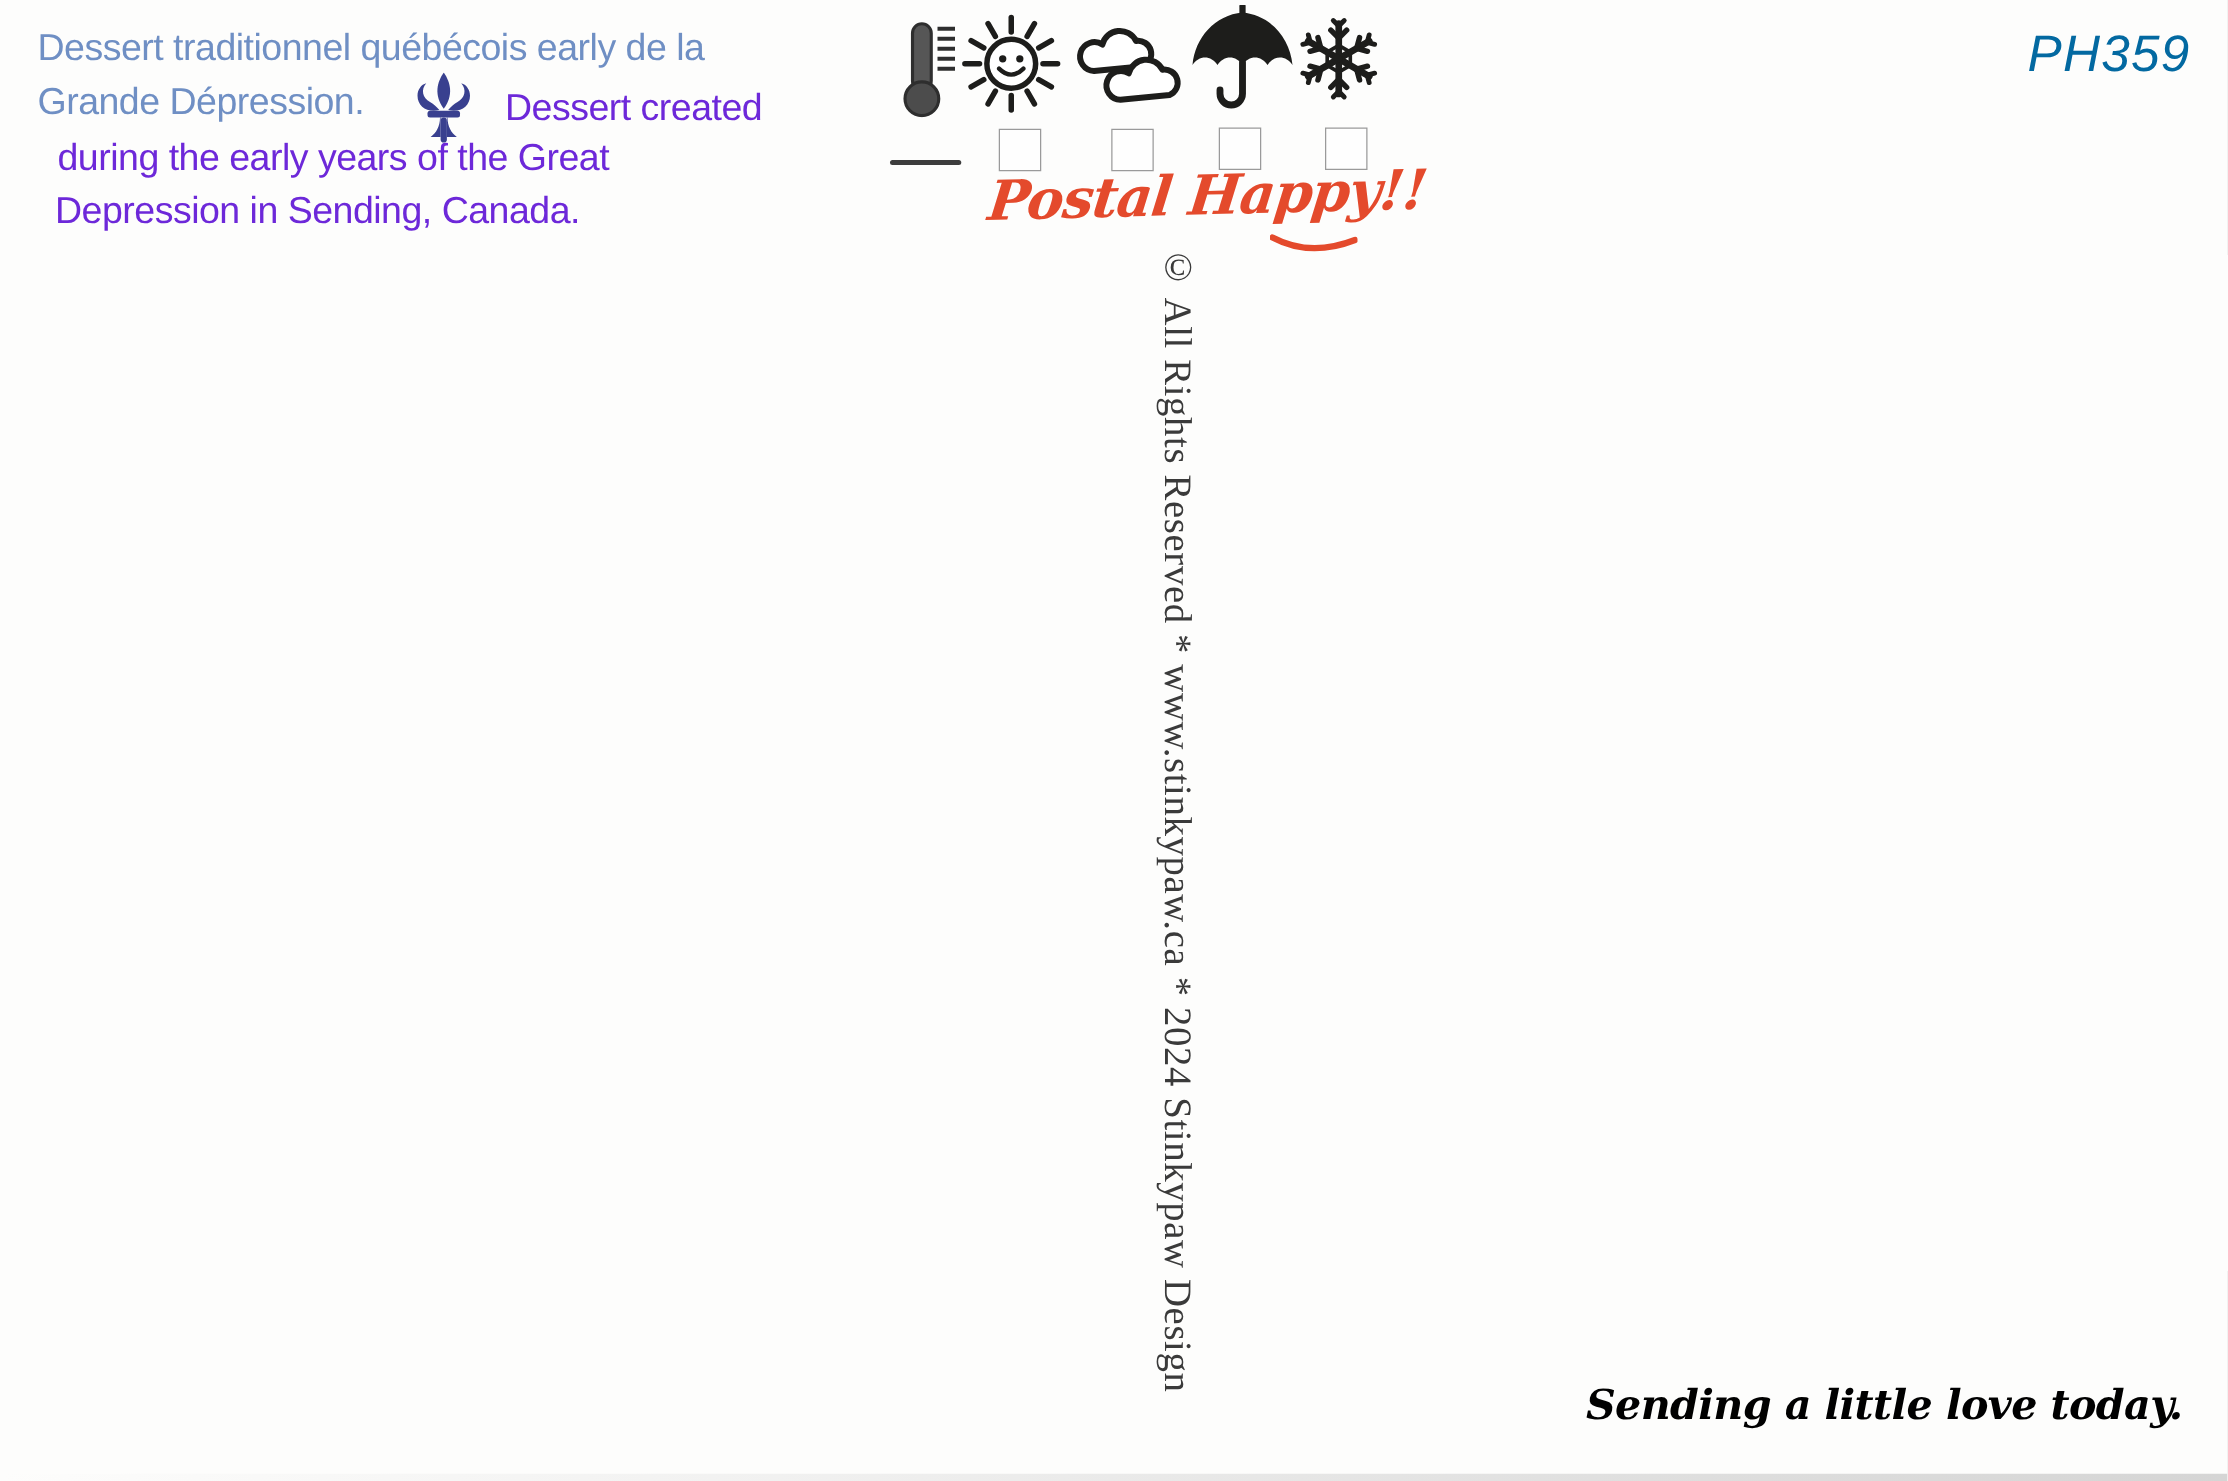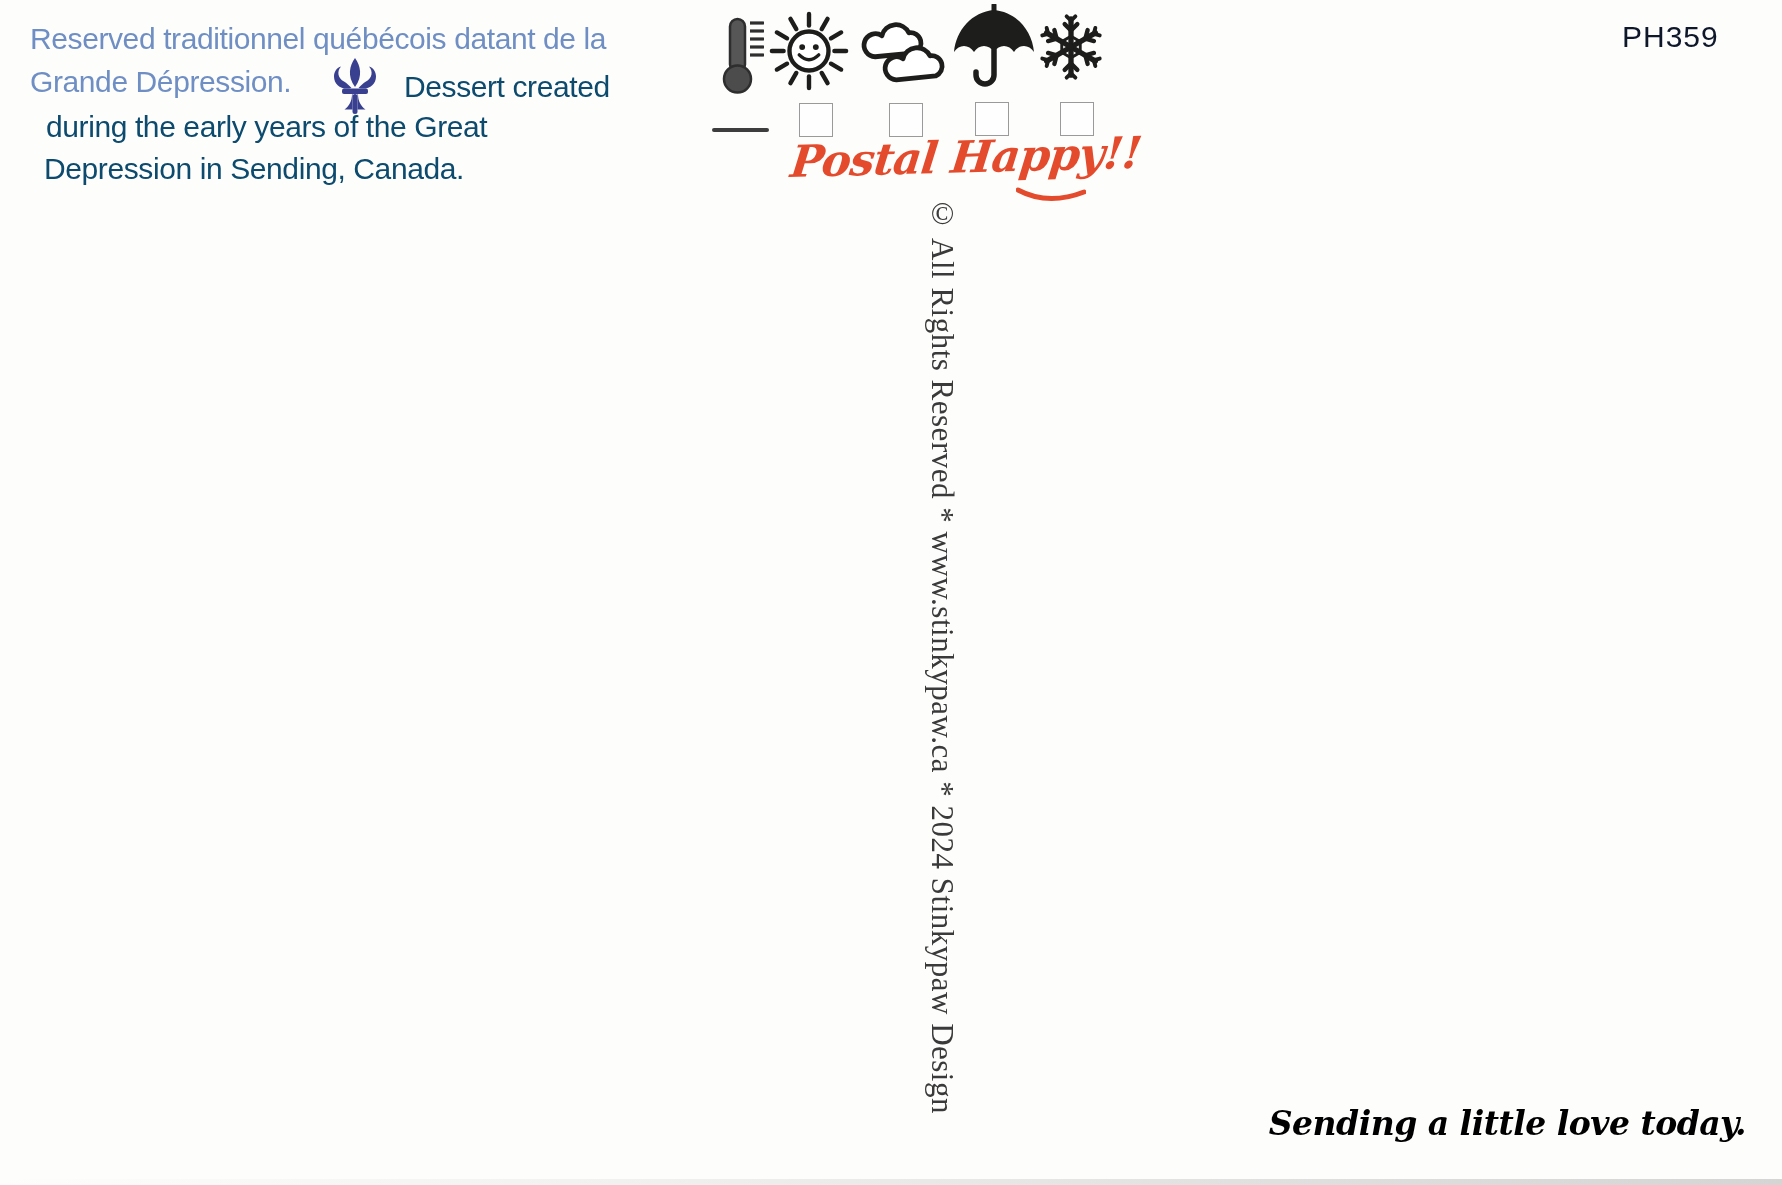--- a/index.html
+++ b/index.html
@@ -12,21 +12,21 @@
   }
   .abs{position:absolute;}
   
   .desc-line{
     font-size:30px;
     letter-spacing:-0.4px;
     white-space:nowrap;
     font-weight:500;
   }
   .fr{color:#6f8fc4;}
-  .en{color:#0c4a6e;}
+  .en{color:#6d28d9;}
   
   .cb{
     width:34px;height:34px;
     border:1.5px solid #9a9a9a;
     background:#fefefe;
     box-sizing:border-box;
   }
   .temp-line{
     width:57px;height:4px;border-radius:2px;
     background:#3d3d3d;
@@ -43,43 +43,44 @@
   .vert{
     writing-mode:vertical-rl;
     font-family:"Liberation Serif", serif;
     font-size:31px;
     letter-spacing:0.5px;
     color:#3a3a3a;
     white-space:nowrap;
     height:970px;
   }
   .catalog{
-    font-size:30px;
-    color:#0f172a;
+    font-size:41px;
+    color:#0369a1;
     letter-spacing:1px;
+    font-style:italic;
   }
   .love-note{
     font-family:"DejaVu Serif", serif;
     font-style:italic;font-weight:600;
     font-size:33px;letter-spacing:-0.5px;
     color:#000000;
     white-space:nowrap;
   }
   .bottom-edge{
     left:0;bottom:0;width:100%;height:6px;
     background:linear-gradient(to right, rgba(220,220,220,0) 0%, rgba(205,205,205,.25) 35%, rgba(190,190,190,.45) 70%, rgba(180,180,180,.55) 100%);
   }
   svg{display:block;}
 </style>
 </head>
 <body>
 
 <div class="postcard">
 
-  <div class="abs desc-line fr" style="left:30px;top:22px;">Reserved traditionnel québécois datant de la</div>
+  <div class="abs desc-line fr" style="left:30px;top:22px;">Dessert traditionnel québécois early de la</div>
 
   <div class="abs desc-line fr" style="left:30px;top:65px;">Grande  Dépression.</div>
 
   <div class="abs" style="left:333px;top:58px;">
     <svg width="44" height="58" viewBox="0 0 44 58" fill="#39408f">
       <path d="M22 0C16.5 8 14 18 22 29C30 18 27.5 8 22 0Z"></path>
       <path d="M18.5 30C9 32.5 1 27 1 18.5C1 13.5 4 9.5 8 8.5C3.5 13.5 5 20.5 11 23.5C13.5 25 16.5 27.5 18.5 30Z"></path>
       <path d="M25.5 30C35 32.5 43 27 43 18.5C43 13.5 40 9.5 36 8.5C40.5 13.5 39 20.5 33 23.5C30.5 25 27.5 27.5 25.5 30Z"></path>
       <rect x="9" y="30.5" width="26" height="5.5" rx="2"></rect>
       <path d="M19 36C19 43 16 48.5 11.5 51.5H19.5V36Z"></path>

